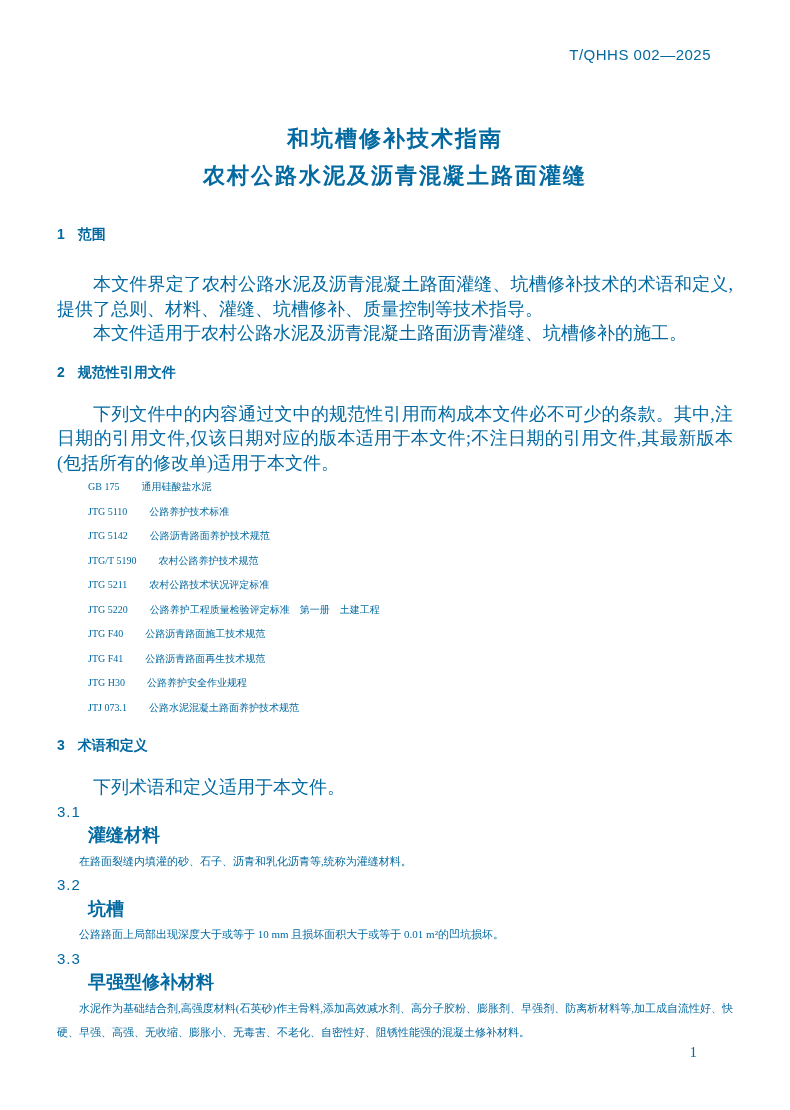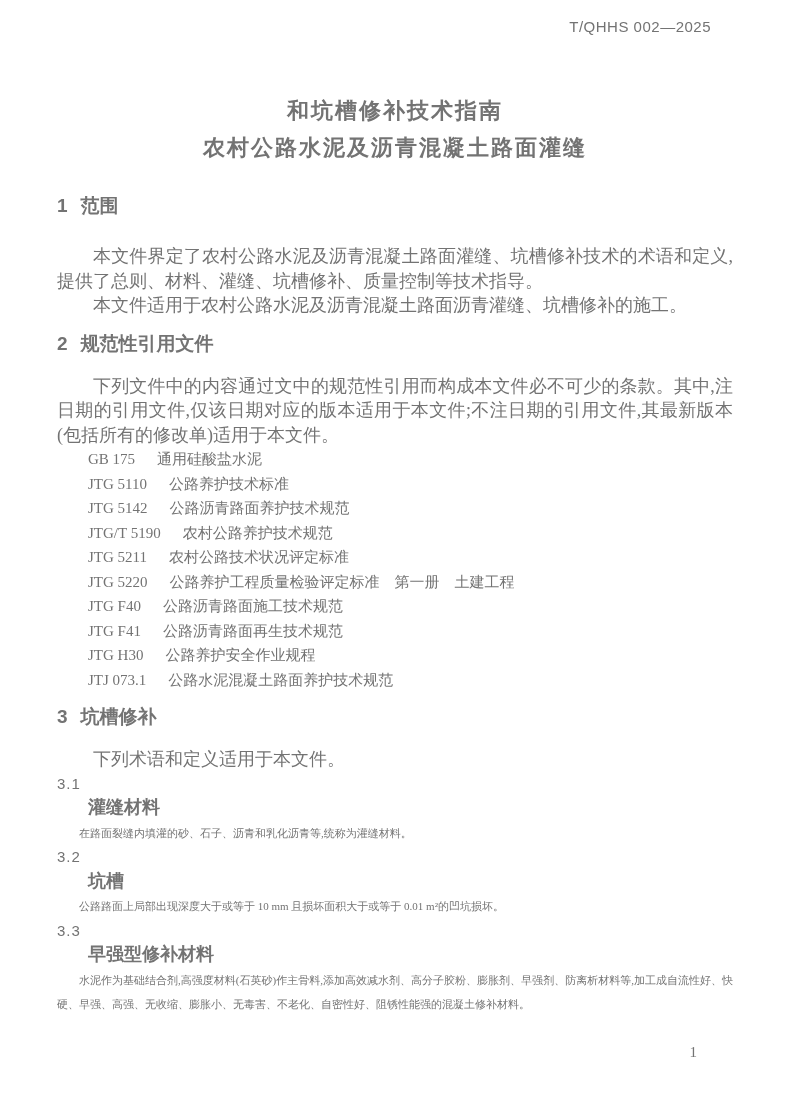--- a/index.html
+++ b/index.html
@@ -2,22 +2,22 @@
 <html><head>
 <meta charset="utf-8">
 <style>
   html, body { margin: 0; padding: 0; background: #ffffff; }
   .page {
     position: relative;
     width: 790px;
     height: 1110px;
     box-sizing: border-box;
     background: #ffffff;
-    color: #737373;
-    padding: 18px 57px 0 57px;
+    color: #0369a1;
+    padding: 46px 57px 0 57px;
     font-family: "Liberation Serif", serif;
     overflow: hidden;
   }
   .doc-code {
     text-align: right;
     padding-right: 22px;
     font-family: "Liberation Sans", sans-serif;
     font-size: 15px;
     line-height: 18px;
     letter-spacing: 0.5px;
@@ -29,39 +29,39 @@
     font-family: "Liberation Sans", sans-serif;
     font-size: 22px;
     font-weight: 700;
     line-height: 37px;
     letter-spacing: 2px;
   }
   .title-line { display: block; }
   .sec-heading {
     margin: 0;
     font-family: "Liberation Sans", sans-serif;
-    font-size: 19px;
+    font-size: 14px;
     font-weight: 700;
     line-height: 20px;
   }
   .sec-heading .sec-num { display: inline-block; margin-right: 13px; }
   .mt-sec1 { margin-top: 30px; }
   .mt-sec2 { margin-top: 16px; }
   .mt-sec3 { margin-top: 15px; }
   .body-para {
     margin: 0;
     font-size: 18px;
     line-height: 24.5px;
     text-indent: 2em;
     text-align: justify;
   }
   .scope-paras { margin-top: 28px; }
   .refs-intro-wrap { margin-top: 20px; }
   .ref-list { margin: 0 0 0 31px; }
-  .ref-item { font-size: 15px; line-height: 24.5px; white-space: nowrap; }
+  .ref-item { font-size: 10px; line-height: 24.5px; white-space: nowrap; }
   .ref-code { margin-right: 22px; }
   .terms-intro-wrap { margin-top: 20px; }
   .term-block { margin: 0; }
   .term-num {
     font-family: "Liberation Sans", sans-serif;
     font-size: 15px;
     line-height: 24.5px;
     letter-spacing: 1px;
   }
   .term-name {
@@ -139,21 +139,21 @@
     </div>
     <div class="ref-item">
       <span class="ref-code">JTG H30</span><span>公路养护安全作业规程</span>
     </div>
     <div class="ref-item">
       <span class="ref-code">JTJ 073.1</span><span>公路水泥混凝土路面养护技术规范</span>
     </div>
   </div>
 
   <h2 class="sec-heading mt-sec3">
-    <span class="sec-num">3</span><span>坑槽修补</span>
+    <span class="sec-num">3</span><span>术语和定义</span>
   </h2>
   <div class="terms-intro-wrap">
     <p class="body-para">下列术语和定义适用于本文件。</p>
   </div>
 
   <div class="term-block">
     <div class="term-num">3.1</div>
     <div class="term-name">灌缝材料</div>
     <p class="term-def">在路面裂缝内填灌的砂、石子、沥青和乳化沥青等,统称为灌缝材料。</p>
   </div>

